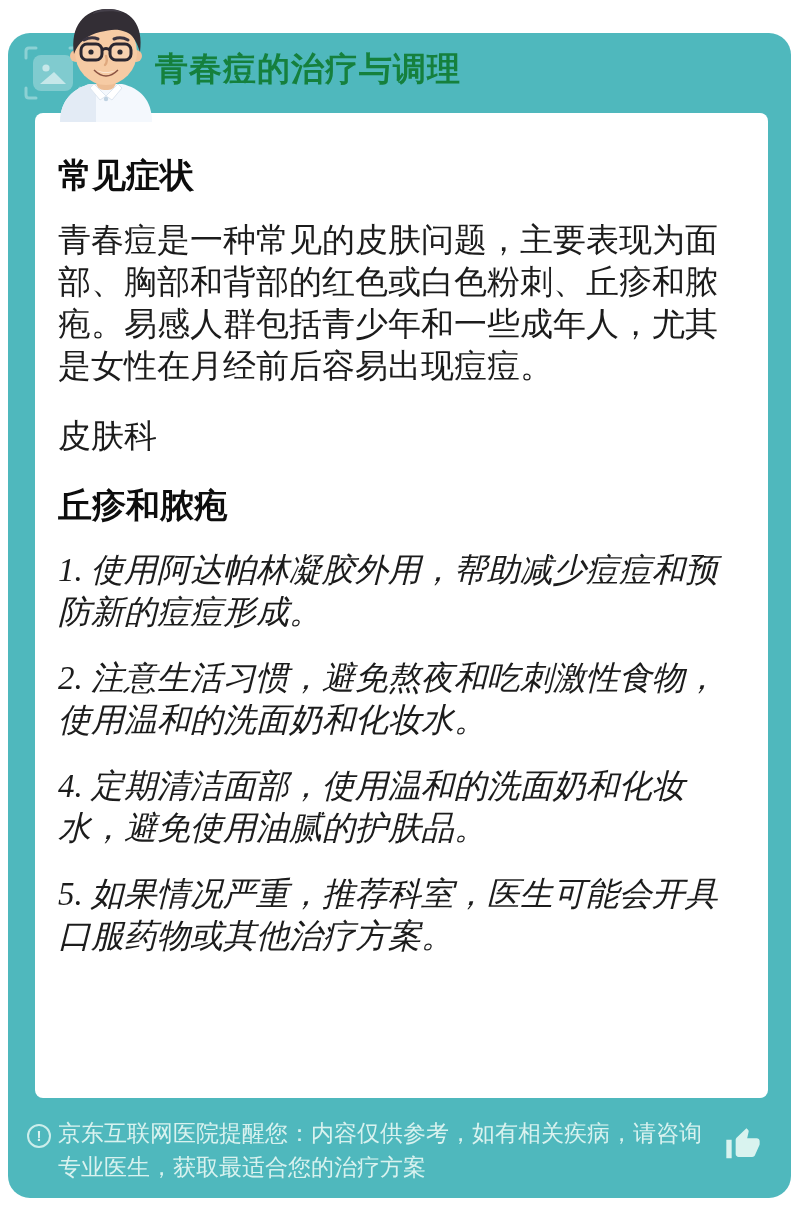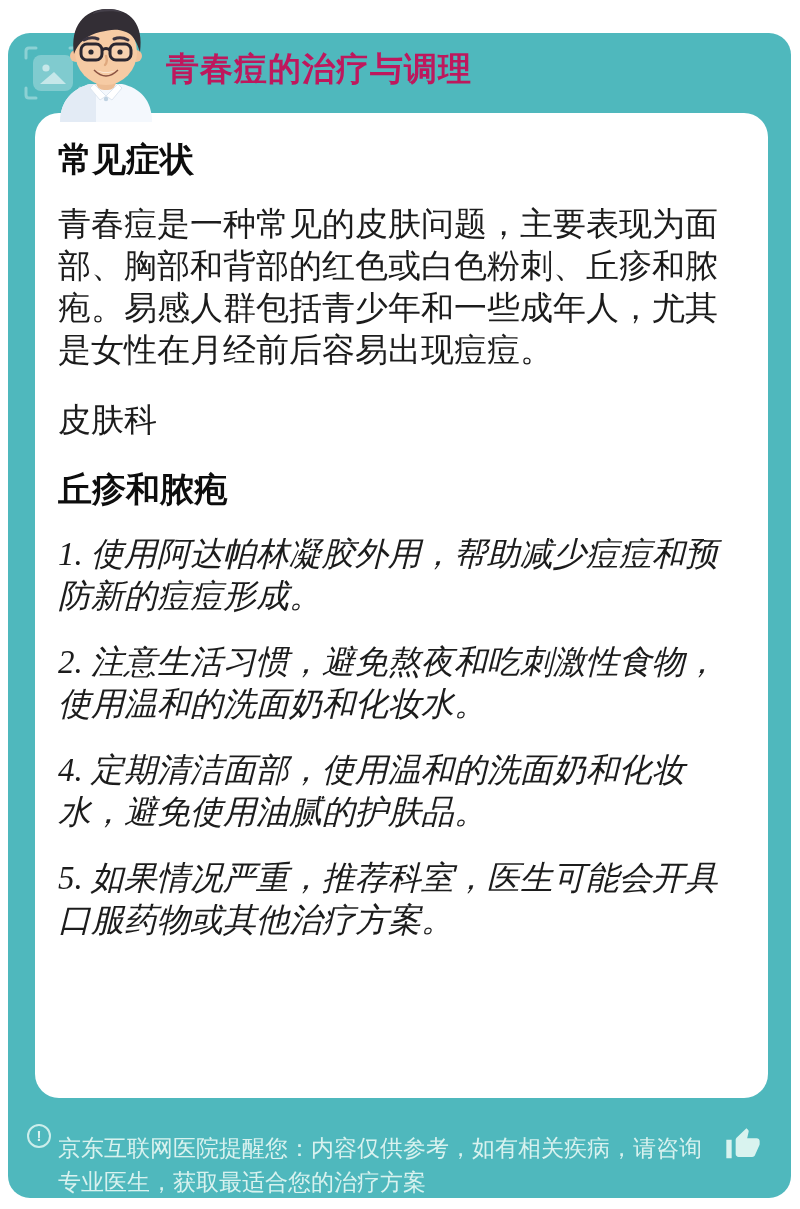--- a/index.html
+++ b/index.html
@@ -39,39 +39,39 @@
     position: absolute;
     left: 50px;
     top: 4px;
     width: 112px;
     height: 118px;
     z-index: 3;
   }
 
   .header-title {
     position: absolute;
-    left: 166px;
+    left: 155px;
     top: 47px;
     font-size: 33px;
     font-weight: 700;
-    color: #be185d;
+    color: #15803d;
     letter-spacing: 1px;
     z-index: 2;
   }
 
   
   .card {
     position: absolute;
     left: 27px;
     top: 80px;
     width: 733px;
     height: 985px;
     background: #ffffff;
-    border-radius: 24px;
-    padding: 26px 30px 0 23px;
+    border-radius: 8px;
+    padding: 42px 30px 0 23px;
     overflow: hidden;
     z-index: 2;
   }
 
   .card h2 {
     font-size: 34px;
     line-height: 40px;
     font-weight: 700;
     color: #0d0d0d;
     margin: 26px 0 24px 0;
@@ -103,21 +103,21 @@
   .footer {
     position: absolute;
     left: 0;
     top: 1108px;
     width: 800px;
     z-index: 2;
   }
   .footer-text {
     position: absolute;
     left: 58px;
-    top: 23px;
+    top: 8px;
     width: 662px;
     font-size: 23px;
     line-height: 34px;
     color: #d9f2ef;
   }
   .info-badge {
     position: absolute;
     left: 27px;
     top: 16px;
     width: 24px;

